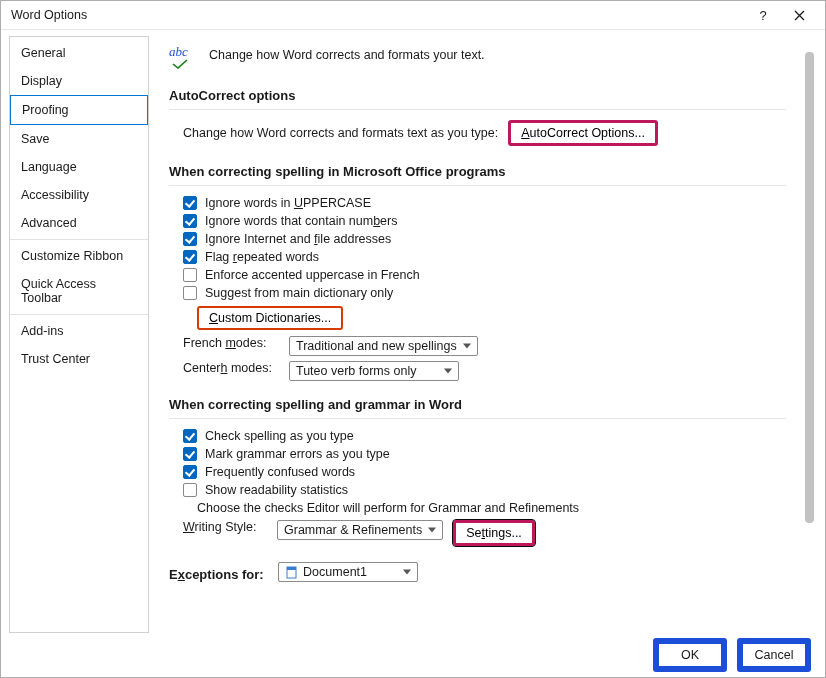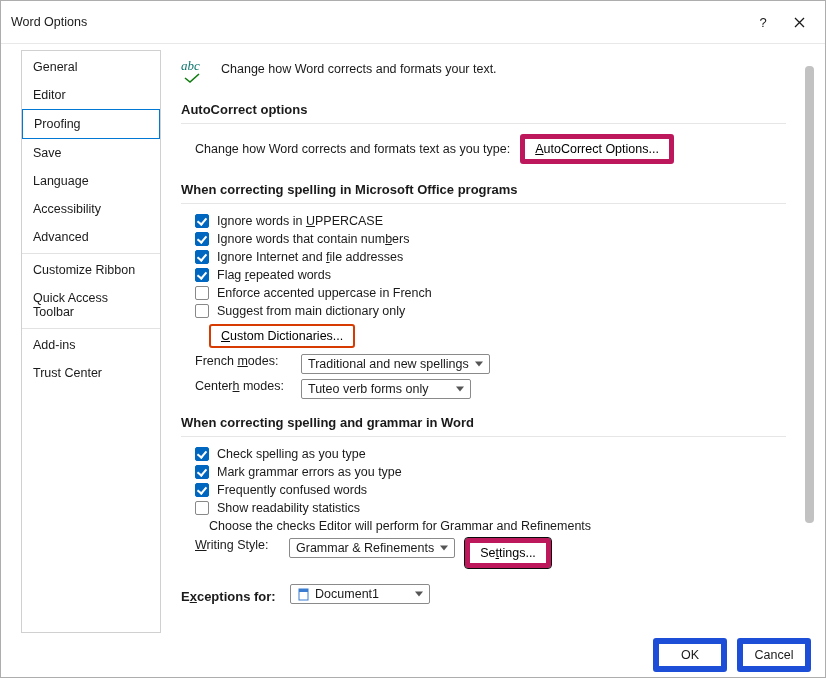--- a/index.html
+++ b/index.html
@@ -1,43 +1,43 @@
 <!DOCTYPE html>
 <html><head>
 <meta charset="utf-8">
 <style>
 * { box-sizing: border-box; font-family: "Segoe UI", Tahoma, sans-serif; }
 body { margin: 0; background: #fff; width: 826px; height: 678px; overflow: hidden; font-size: 12.5px; color: #1a1a1a; }
 .dialog { width: 826px; height: 678px; border: 1px solid #adadad; background: #fff; display: flex; flex-direction: column; }
-.titlebar { height: 43px; display: flex; align-items: center; padding: 0 8px 0 10px; border-bottom: 1px solid #e8e8e8; }
+.titlebar { height: 29px; display: flex; align-items: center; padding: 0 8px 0 10px; border-bottom: 1px solid #e8e8e8; }
 .titlebar .title { flex: 1; font-size: 12.5px; }
 .titlebar .tbtn { width: 36px; height: 29px; display: flex; align-items: center; justify-content: center; font-size: 13px; cursor: pointer; }
 .body { flex: 1; display: flex; overflow: hidden; padding: 6px 8px 0 8px; gap: 8px; }
-.sidebar { width: 140px; border: 1px solid #d0d0d0; padding: 2px 0; background: #fff; margin-left: 12px; }
+.sidebar { width: 140px; border: 1px solid #d0d0d0; padding: 2px 0; background: #fff; }
 .sidebar .cat { padding: 7px 11px; cursor: pointer; border-bottom: 0; }
 .sidebar .sep { height: 1px; background: #e2e2e2; margin: 2px 0; }
 .sidebar .cat.sel { border: 1px solid #0078d4; background: #fff; outline-offset: -1px; }
 .content-wrap { flex: 1; display: flex; overflow: hidden; }
 .content { flex: 1; overflow-y: auto; padding: 6px 16px 6px 12px; }
 .scrollbar { width: 15px; position: relative; }
 .scrollbar .thumb { position: absolute; left: 3px; right: 3px; top: 16px; bottom: 110px; background: #c2c2c2; border-radius: 4px; }
 .intro { display: flex; align-items: flex-start; gap: 12px; margin-bottom: 18px; }
 .intro .abcicon { width: 28px; padding-top: 2px; }
-.intro .abcicon .abc { font-family: Georgia, serif; font-style: italic; font-size: 13px; color: #0f766e; }
+.intro .abcicon .abc { font-family: Georgia, serif; font-style: italic; font-size: 13px; color: #1d4ed8; }
 .intro .abcicon svg { display: block; margin-top: -2px; }
 .section-h { font-weight: 600; font-size: 13px; margin: 10px 0 6px; }
 .hr { height: 1px; background: #e6e6e6; margin: 4px 0 10px; }
 .row { display: flex; align-items: center; gap: 2px; margin: 4px 0; }
 .row .lbl { min-width: 0; }
 .indent { padding-left: 14px; }
 .chkline { display: flex; align-items: center; gap: 8px; margin: 4px 0 4px 14px; }
 .chk { width: 14px; height: 14px; border: 1px solid #888; border-radius: 2px; display: inline-flex; align-items: center; justify-content: center; background: #fff; }
 .chk.on { background: #0067c0; border-color: #0067c0; }
 .chk.on::after { content: ""; width: 4px; height: 7px; border: solid #fff; border-width: 0 2px 2px 0; transform: rotate(40deg); margin-top: -2px; }
-.btn { border: 5px solid #be185d; padding: 3px 10px; background: #fff; border-radius: 3px; cursor: pointer; font-size: 12.5px; }
+.btn { border: 3px solid #be185d; padding: 3px 10px; background: #fff; border-radius: 3px; cursor: pointer; font-size: 12.5px; }
 .btn.hl { border: 2px solid #d83b01; border-radius: 3px; }
 .btn.focus { outline: 1px solid #0a0a0a; outline-offset: 0; }
 .select { border: 1px solid #8a8a8a; padding: 2px 20px 2px 6px; background: #fff; border-radius: 2px; position: relative; min-width: 170px; display: inline-flex; align-items: center; font-size: 12.5px; }
 .select::after { content: ""; position: absolute; right: 6px; top: 50%; width: 0; height: 0; border-left: 4px solid transparent; border-right: 4px solid transparent; border-top: 5px solid #555; transform: translateY(-50%); }
 .select .docicon { width: 13px; height: 13px; margin-right: 5px; display: inline-flex; }
 .footer { height: 44px; display: flex; align-items: center; justify-content: flex-end; gap: 10px; padding: 0 14px; }
 .footer .fbtn { border: 6px solid #1d4ed8; padding: 4px 0; width: 74px; text-align: center; border-radius: 3px; cursor: pointer; background: #fff; }
 .u { text-decoration: underline; }
 .lblpair { display: flex; align-items: flex-start; gap: 10px; margin: 5px 0 5px 14px; }
 .lblpair .lbl { min-width: 96px; }
@@ -52,21 +52,21 @@
     <div class="tbtn">
       <svg width="11" height="11" viewBox="0 0 11 11">
           <path d="M1 1 L10 10 M10 1 L1 10" stroke="#1a1a1a" stroke-width="1.3"></path>
         </svg>
     </div>
   </div>
 
   <div class="body">
     <div class="sidebar">
       <div class="cat">General</div>
-      <div class="cat">Editor</div>
+      <div class="cat">Display</div>
       <div class="cat sel">Proofing</div>
       <div class="cat">Save</div>
       <div class="cat">Language</div>
       <div class="cat">Accessibility</div>
       <div class="cat">Advanced</div>
       <div class="sep"></div>
       <div class="cat">Customize Ribbon</div>
       <div class="cat">Quick Access Toolbar</div>
       <div class="sep"></div>
       <div class="cat">Add-ins</div>

